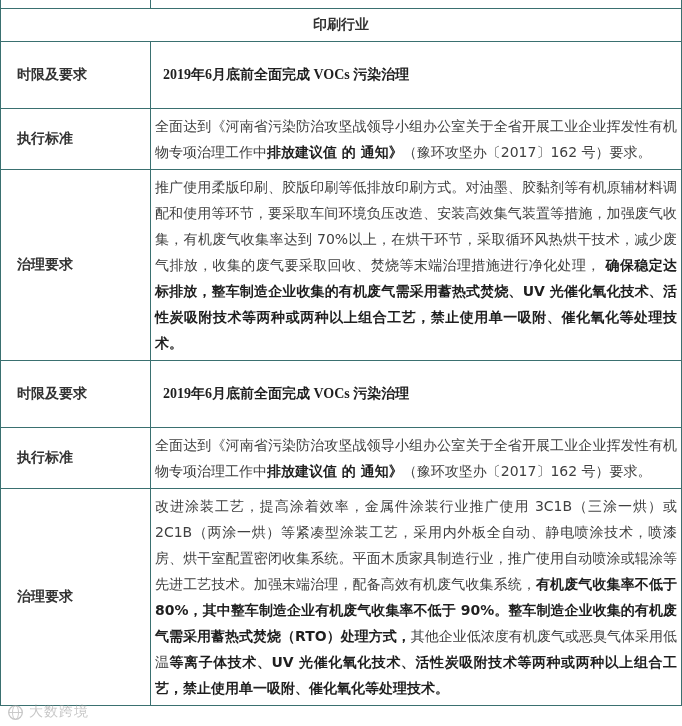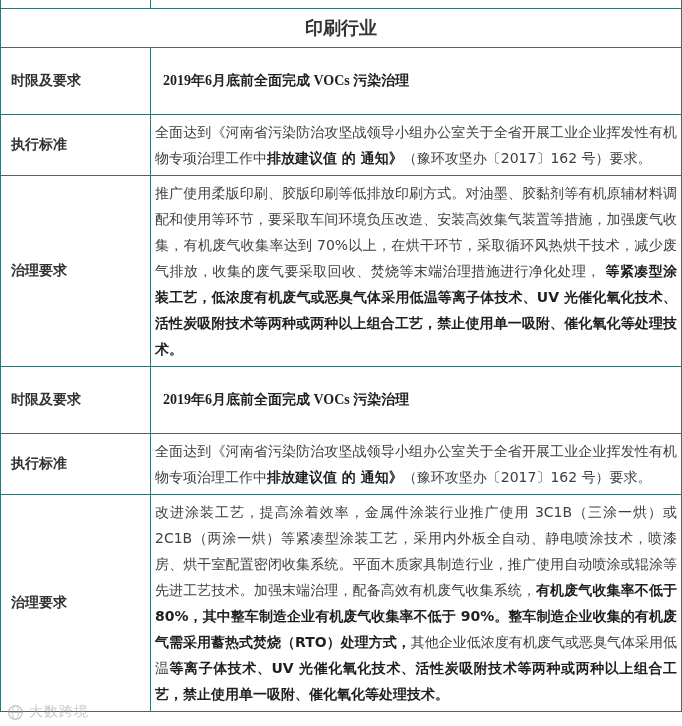--- a/index.html
+++ b/index.html
@@ -26,28 +26,28 @@
     vertical-align: middle;
     box-sizing: border-box;
   }
   .stub-cell {
     height: 9px;
     padding: 0;
   }
   .section-header-cell {
     text-align: center;
     font-weight: bold;
-    font-size: 18px;
+    font-size: 14px;
     padding: 7px 4px;
     color: #333333;
   }
   .label-cell {
     font-weight: bold;
     font-size: 14px;
-    padding: 8px 6px 8px 10px;
+    padding: 8px 6px 8px 16px;
     color: #333333;
   }
   .content-cell {
     font-size: 14px;
     line-height: 26px;
     padding: 4px 4px;
     text-align: justify;
     vertical-align: middle;
   }
   .content-cell.deadline {
@@ -101,21 +101,21 @@
   <tr>
     <td class="label-cell">时限及要求</td>
     <td class="content-cell deadline"><span class="b">2019年6月底前全面完成 VOCs 污染治理</span></td>
   </tr>
   <tr>
     <td class="label-cell">执行标准</td>
     <td class="content-cell"><span>全面达到《河南省污染防治攻坚战领导小组办公室关于全省开展工业企业挥发性有机物专项治理工作中</span><span class="b">排放建议值 的 通知》</span><span>（豫环攻坚办〔2017〕162 号）要求。</span></td>
   </tr>
   <tr>
     <td class="label-cell">治理要求</td>
-    <td class="content-cell"><span>推广使用柔版印刷、胶版印刷等低排放印刷方式。对油墨、胶黏剂等有机原辅材料调配和使用等环节，要采取车间环境负压改造、安装高效集气装置等措施，加强废气收集，有机废气收集率达到 70%以上，在烘干环节，采取循环风热烘干技术，减少废气排放，收集的废气要采取回收、焚烧等末端治理措施进行净化处理， </span><span class="b">等紧凑型涂装工艺，低浓度有机废气或恶臭气体采用低温等离子体技术、UV 光催化氧化技术、活性炭吸附技术等两种或两种以上组合工艺，禁止使用单一吸附、催化氧化等处理技术。</span></td>
+    <td class="content-cell"><span>推广使用柔版印刷、胶版印刷等低排放印刷方式。对油墨、胶黏剂等有机原辅材料调配和使用等环节，要采取车间环境负压改造、安装高效集气装置等措施，加强废气收集，有机废气收集率达到 70%以上，在烘干环节，采取循环风热烘干技术，减少废气排放，收集的废气要采取回收、焚烧等末端治理措施进行净化处理， </span><span class="b">确保稳定达标排放，整车制造企业收集的有机废气需采用蓄热式焚烧、UV 光催化氧化技术、活性炭吸附技术等两种或两种以上组合工艺，禁止使用单一吸附、催化氧化等处理技术。</span></td>
   </tr>
 
   <tr>
     <td class="label-cell">时限及要求</td>
     <td class="content-cell deadline"><span class="b">2019年6月底前全面完成 VOCs 污染治理</span></td>
   </tr>
   <tr>
     <td class="label-cell">执行标准</td>
     <td class="content-cell"><span>全面达到《河南省污染防治攻坚战领导小组办公室关于全省开展工业企业挥发性有机物专项治理工作中</span><span class="b">排放建议值 的 通知》</span><span>（豫环攻坚办〔2017〕162 号）要求。</span></td>
   </tr>

